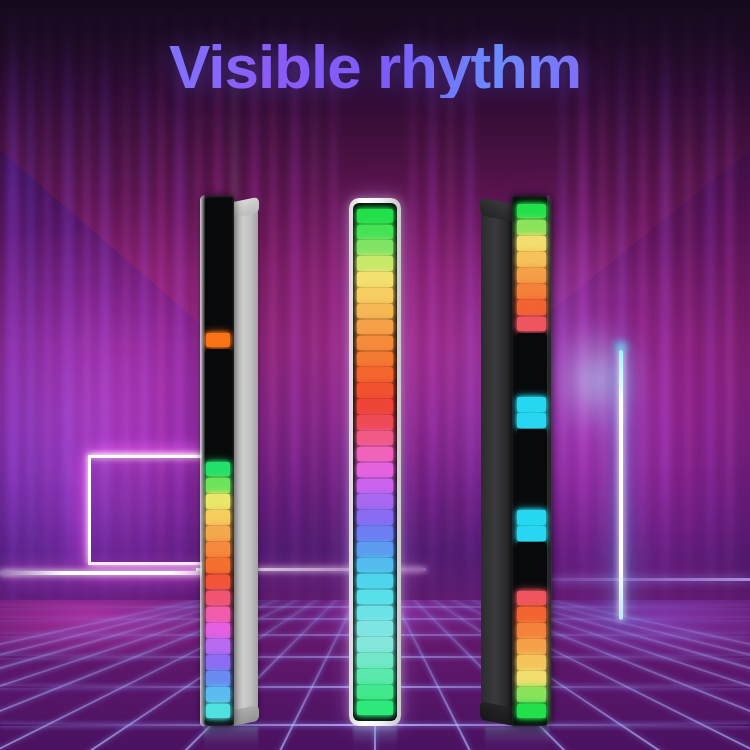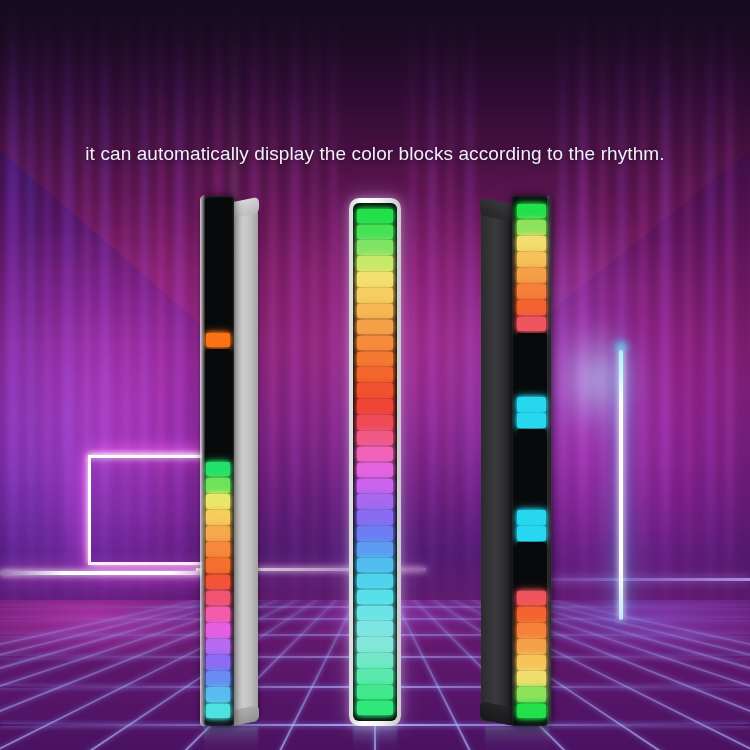--- a/index.html
+++ b/index.html
@@ -360,21 +360,21 @@
   </div>
 
   <div class="frame-l"></div>
   <div class="frame-l-top"></div>
   <div class="band-h"></div>
   <div class="band-h2"></div>
   <div class="band-h3"></div>
   <div class="tube-v-cap"></div>
   <div class="tube-v"></div>
 
-  <div class="sub sub2">it can automatically display the color blocks according to the rhythm.</div>
+  <div class="headline">Visible rhythm</div>
 
   <div class="refl" id="refl-left"></div>
   <div class="refl" id="refl-center"></div>
   <div class="refl" id="refl-right"></div>
 
   <div class="device" id="dev-left">
     <div class="side"></div>
     <div class="side-top"></div>
     <div class="side-bot"></div>
     <div class="face" id="face-left">

